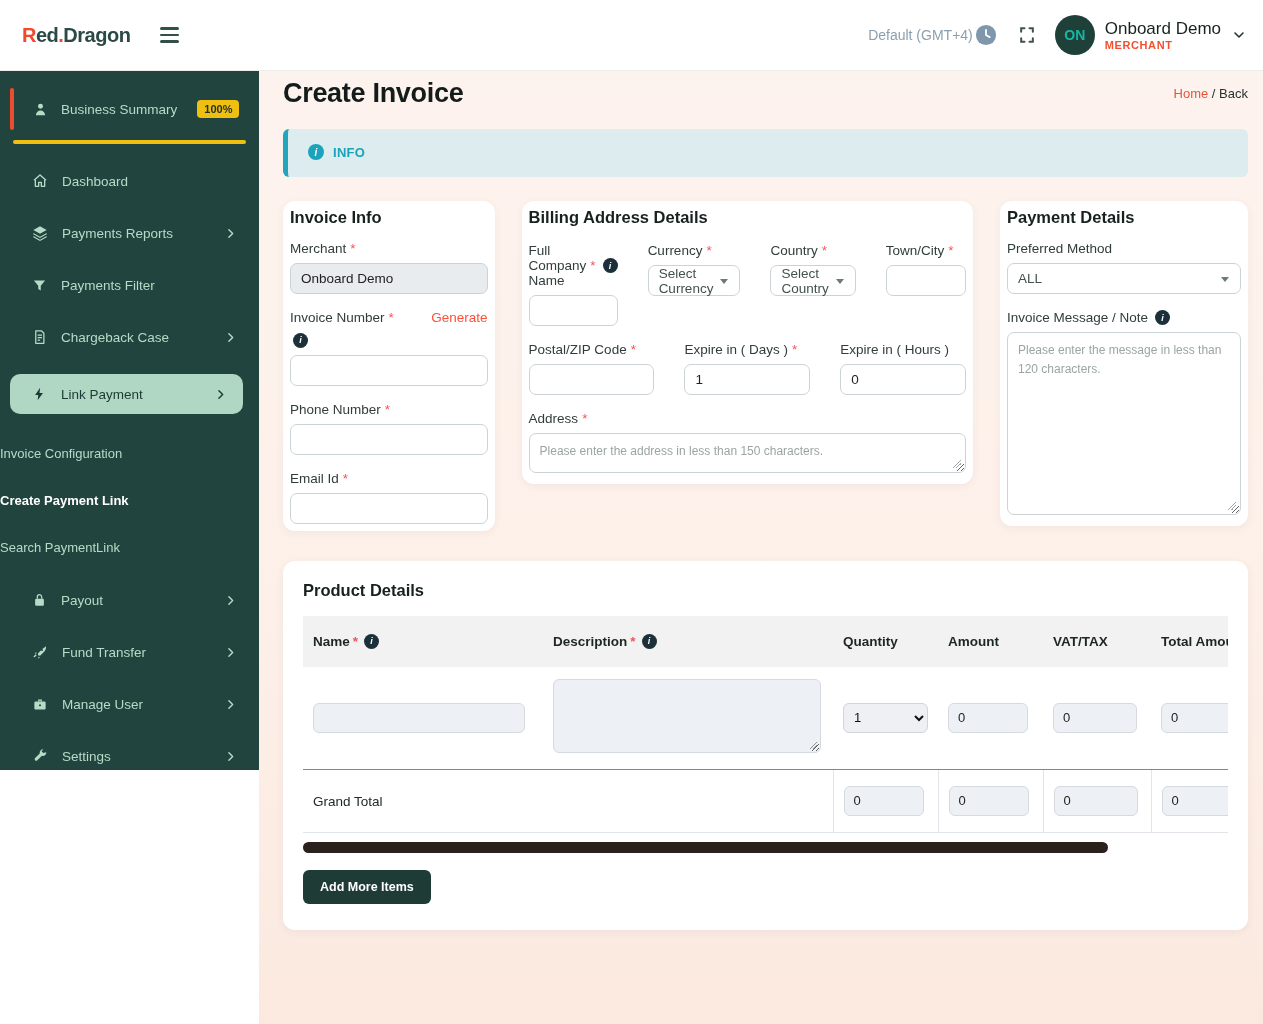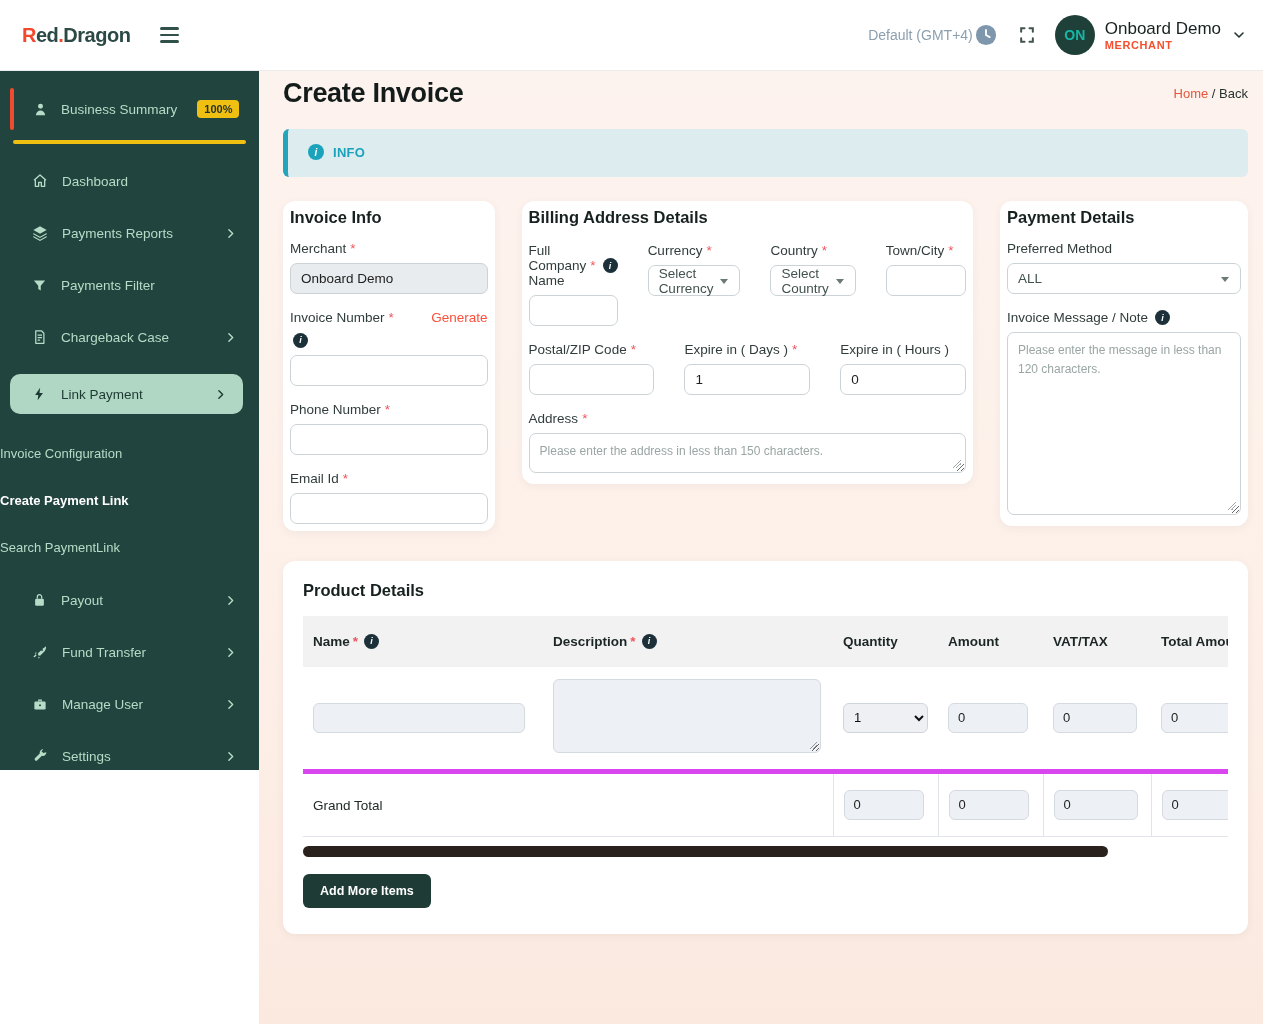--- a/index.html
+++ b/index.html
@@ -101,21 +101,21 @@
   .cell-inp { height:30px; border:1px solid #d5dae0; border-radius:6px; background:#edf0f4;
               font-size:13px; color:#222; padding:0 9px; font-family:inherit; }
   .name-inp { width:212px; margin-top:24px; }
   .desc-area { width:268px; height:74px; border:1px solid #d5dae0; border-radius:6px; background:#edf0f4;
                font-family:inherit; font-size:13px; padding:6px 8px; resize:both;
                background-image:linear-gradient(135deg, transparent 0 58%, #8d959b 58% 64%, transparent 64% 74%, #8d959b 74% 80%, transparent 80%);
                background-repeat:no-repeat; background-position:right 3px bottom 3px; background-size:9px 9px; }
   .qty-sel { width:85px; height:30px; margin-top:24px; border:1px solid #cfd5da; border-radius:6px;
              background:#eef0f4; font-size:13px; color:#111; padding:0 6px; font-family:inherit; }
   .num-inp { width:80px; margin-top:24px; }
-  .grand td { border-top:5px solid #d946ef; border-bottom:1px solid #e1e4e8; padding:16px 10px; }
+  .grand td { border-top:1px solid #d946ef; border-bottom:1px solid #e1e4e8; padding:16px 10px; }
   .grand td.sep { border-left:1px solid #e1e4e8; }
   .grand-label { font-size:13.5px; color:#202a28; padding-top:8px; display:inline-block; }
   .grand .cell-inp { margin-top:0; }
   .hscrollbar { margin-top:9px; width:805px; height:11px; background:#2a211c; border-radius:6px; cursor:grab; }
   .btn-add { margin-top:17px; display:inline-block; background:#1e3b36; color:#fff; font-size:12.5px;
              font-weight:700; border:none; border-radius:6px; padding:10px 17px; cursor:pointer; font-family:inherit; }
 </style>
 </head>
 <body>
 

